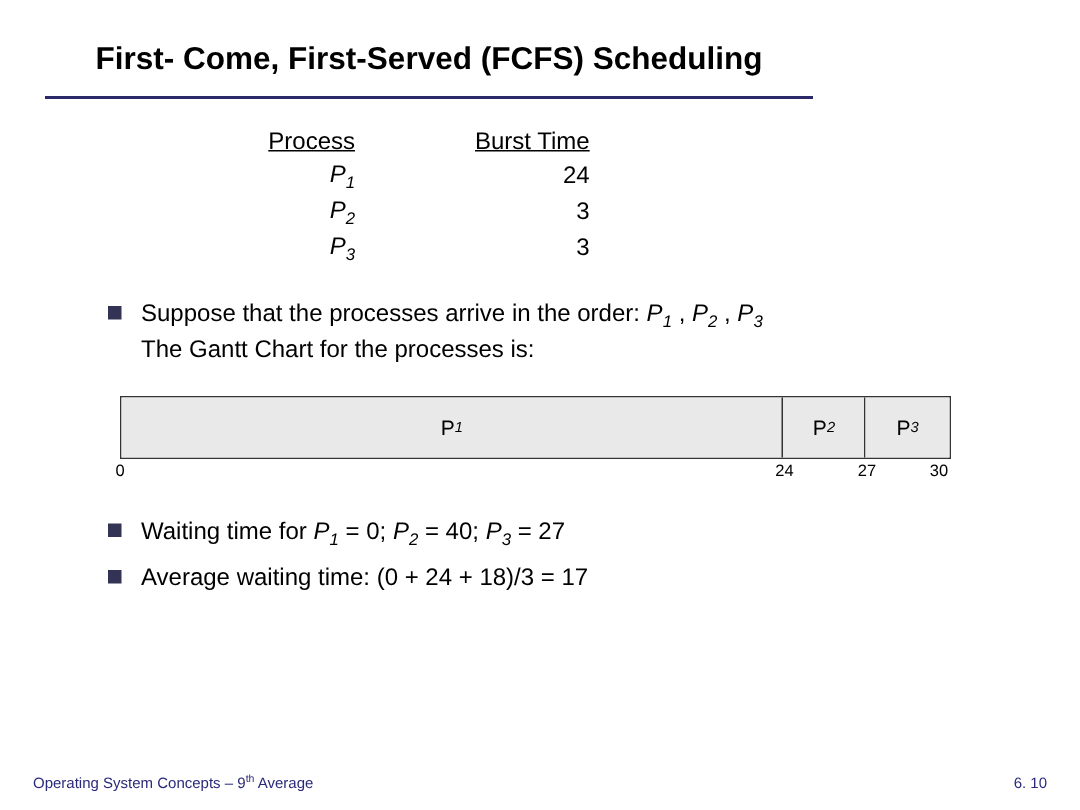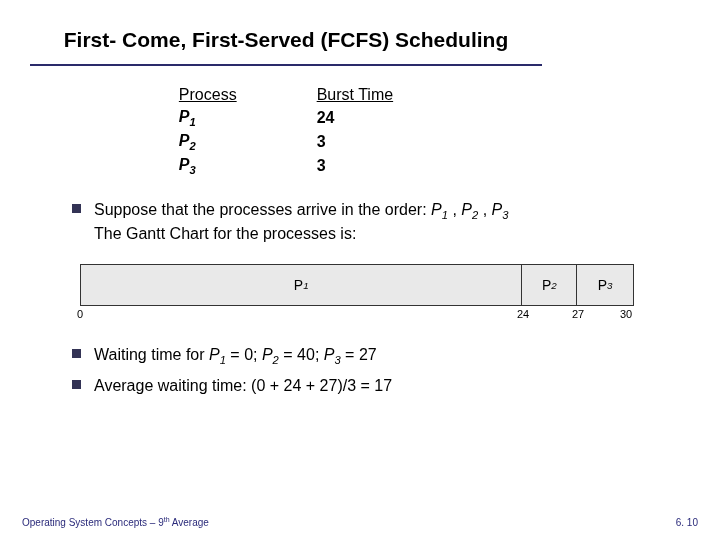--- a/index.html
+++ b/index.html
@@ -36,22 +36,21 @@
     font-size: 16px;
   }
   .data-table th {
     font-weight: normal;
     padding: 2px 40px;
     text-decoration: underline;
     text-align: center;
   }
   .data-table td {
     padding: 2px 40px;
-    text-align: left;
-    font-weight: bold;
+    text-align: right;
   }
   .proc-name { font-style: italic; }
   .sub { font-size: 0.7em; vertical-align: sub; font-style: italic; }
   .bullet-list {
     list-style: none;
     padding: 0 60px 0 72px;
     margin: 20px 0;
   }
   .bullet-list li {
     position: relative;
@@ -166,21 +165,21 @@
       <span style="left:443px">24</span>
       <span style="left:498px">27</span>
       <span style="left:546px">30</span>
     </div>
   </div>
 
   <ul class="bullet-list" style="margin-top:22px;">
     <li>
       <span>Waiting time for </span><span class="proc-name">P</span><span class="sub">1</span><span>  = 0; </span><span class="proc-name">P</span><span class="sub">2</span><span>  = 40; </span><span class="proc-name">P</span><span class="sub">3</span><span> = 27</span>
     </li>
-    <li>Average waiting time:  (0 + 24 + 27)/3 = 17</li>
+    <li>Average waiting time:  (0 + 24 + 18)/3 = 17</li>
   </ul>
 
   <div class="footer">
     <div><span>Operating System Concepts – 9</span><span class="sup">th</span><span> Average</span></div>
     <div class="mid">6. 10</div>
   </div>
 
 </div>
 
 </body></html>

